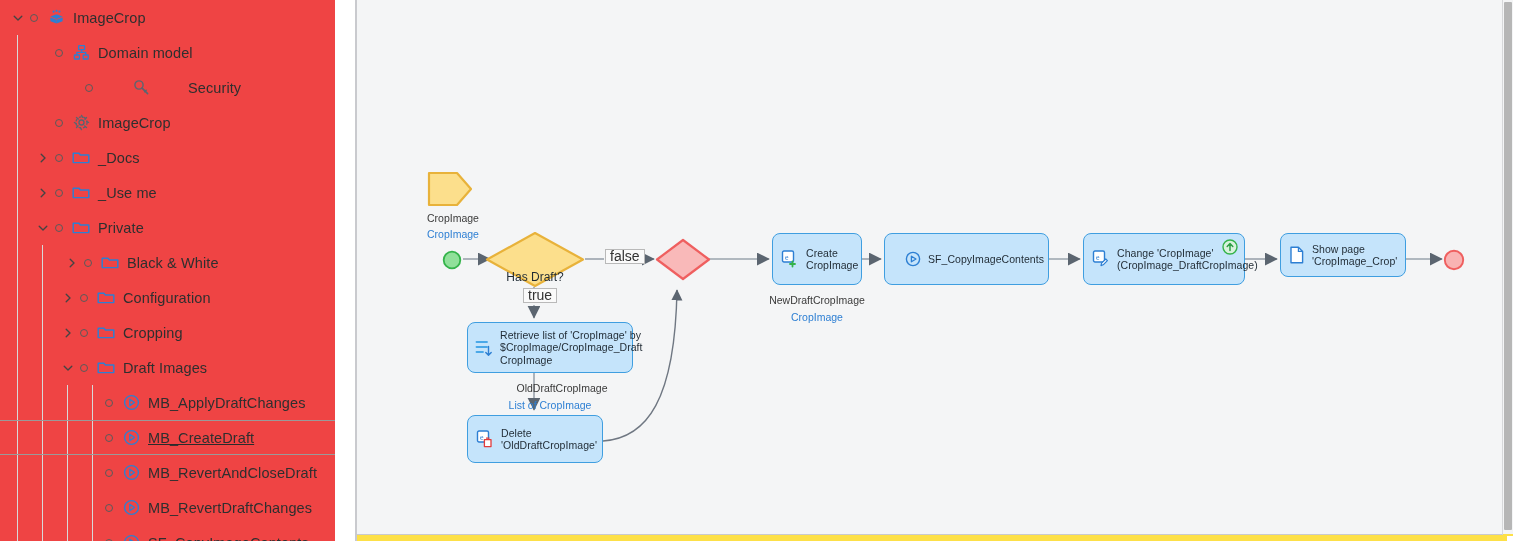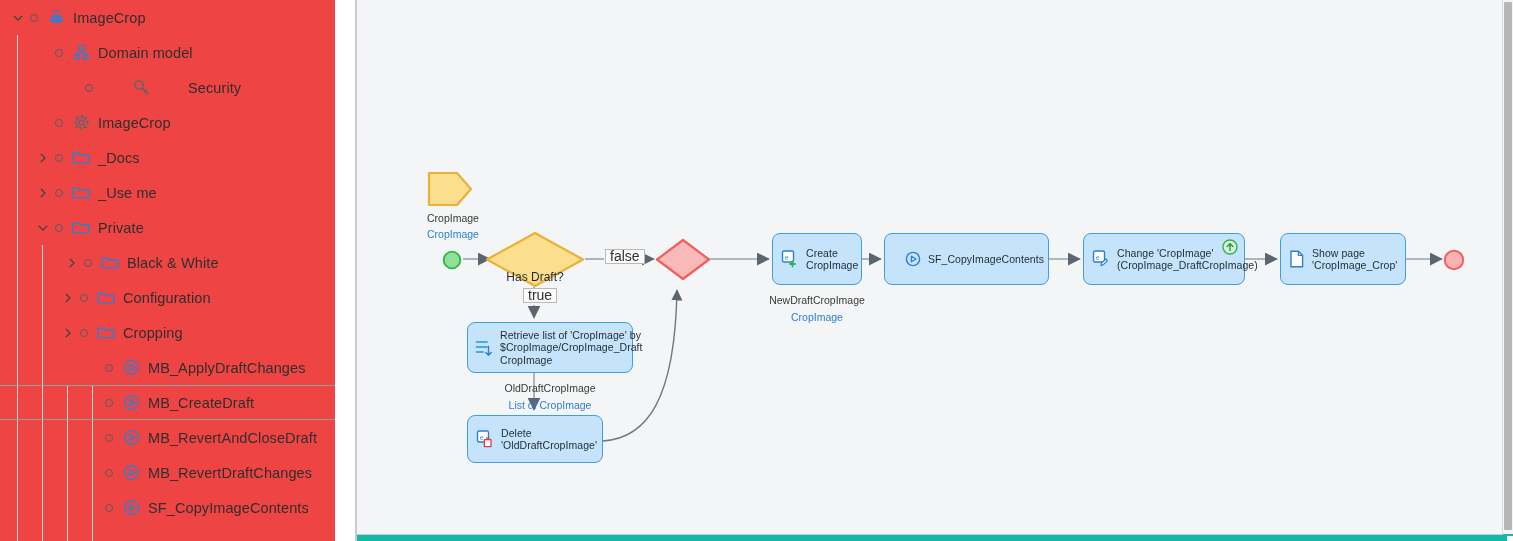--- a/index.html
+++ b/index.html
@@ -31,20 +31,21 @@
     height: 35px;
     display: flex;
     align-items: center;
     white-space: nowrap;
     font-size: 14.5px;
     color: #2b2b2b;
   }
   .tree-row.selected {
     border-top: 1.5px solid #9a9a9a;
     border-bottom: 1.5px solid #9a9a9a;
+    text-decoration: underline;
   }
   .twisty {
     width: 16px; height: 16px;
     display: inline-flex;
     align-items: center; justify-content: center;
     flex: 0 0 16px;
     color: #444;
   }
   .twisty svg { display: block; }
   .bullet {
@@ -89,21 +90,21 @@
     left: 0; width: 20px;
     top: 67px; height: 214px;
     background: #d6d6d6;
   }
 
   
   #canvas-wrap {
     position: relative;
     flex: 1 1 auto;
     height: 541px;
-    background: #14b8a6;
+    background: #fde047;
     border-left: 2px solid #c9cace;
     overflow: hidden;
   }
   #canvas {
     position: absolute;
     left: 0; top: 0; right: 10px; bottom: 6px;
     background: #f4f5f6;
     border-bottom: 1px solid #c9cace;
     border-right: 1px solid #d7d8da;
   }
@@ -344,20 +345,36 @@
           <span class="bullet">
             <i></i>
           </span>
           <span class="nodeicon">
             <svg width="18" height="15" viewBox="0 0 18 15">
               <path d="M1.2,3.2 H7 L8.4,5 H16.8 V12.6 H1.2 z" fill="none" stroke="#2d7fd3" stroke-width="1.45" stroke-linejoin="round"></path>
             </svg>
           </span>
           <span class="label">Cropping</span>
         </div>
+        <div class="tree-row" style="padding-left: 60px;">
+          <span class="twisty">
+            <svg width="12" height="12" viewBox="0 0 12 12">
+              <path d="M2.2,4.2 L6,8 L9.8,4.2" fill="none" stroke="#444" stroke-width="1.35" stroke-linecap="round" stroke-linejoin="round"></path>
+            </svg>
+          </span>
+          <span class="bullet">
+            <i></i>
+          </span>
+          <span class="nodeicon">
+            <svg width="18" height="15" viewBox="0 0 18 15">
+              <path d="M1.2,3.2 H7 L8.4,5 H16.8 V12.6 H1.2 z" fill="none" stroke="#2d7fd3" stroke-width="1.45" stroke-linejoin="round"></path>
+            </svg>
+          </span>
+          <span class="label">Draft Images</span>
+        </div>
         <div class="tree-row" style="padding-left: 85px;">
           <span class="twisty"></span>
           <span class="bullet">
             <i></i>
           </span>
           <span class="nodeicon">
             <svg width="17" height="17" viewBox="0 0 17 17">
               <circle cx="8.5" cy="8.5" r="6.9" fill="none" stroke="#2d7fd3" stroke-width="1.4"></circle>
               <path d="M6.8,5.4 L11.6,8.5 L6.8,11.6 z" fill="none" stroke="#2d7fd3" stroke-width="1.3" stroke-linejoin="round"></path>
             </svg>
@@ -525,21 +542,21 @@
           <span>Change 'CropImage'</span><br><span>(CropImage_DraftCropImage)</span>
         </span>
         <span class="badge-commit" style="right:6px;top:5px;">
           <svg width="16" height="16" viewBox="0 0 16 16">
             <circle cx="8" cy="8" r="7" fill="#d9f2dd" stroke="#34b34a" stroke-width="1.4"></circle>
             <path d="M8,11.5 V4.8 M5.2,7.4 L8,4.5 L10.8,7.4" fill="none" stroke="#2f9e45" stroke-width="1.5" stroke-linecap="round" stroke-linejoin="round"></path>
           </svg>
         </span>
       </div>
 
-      <div class="node" style="left:923px;top:233px;width:126px;height:52px;">
+      <div class="node" style="left:923px;top:233px;width:126px;height:44px;">
         <span class="ic">
           <svg width="16" height="18" viewBox="0 0 16 18">
             <path d="M2,1.2 H9.4 L13.6,5.4 V16.8 H2 z" fill="#ffffff" stroke="#2d7fd3" stroke-width="1.4" stroke-linejoin="round"></path>
             <path d="M9.4,1.2 V5.4 H13.6" fill="none" stroke="#2d7fd3" stroke-width="1.2"></path>
           </svg>
         </span>
         <span class="txt">
           <span>Show page</span><br><span>'CropImage_Crop'</span>
         </span>
       </div>
@@ -556,21 +573,21 @@
             <path d="M1.5,4 H12" stroke="#4aa8e8" stroke-width="1.8" stroke-linecap="round"></path>
             <path d="M1.5,9 H12" stroke="#4aa8e8" stroke-width="1.8" stroke-linecap="round"></path>
             <path d="M1.5,14 H8" stroke="#4aa8e8" stroke-width="1.8" stroke-linecap="round"></path>
             <path d="M13.5,8.5 V17 M10.8,14.4 L13.5,17.2 L16.2,14.4" fill="none" stroke="#2d7fd3" stroke-width="1.4" stroke-linecap="round" stroke-linejoin="round"></path>
           </svg>
         </span>
         <span class="txt">
           <span>Retrieve list of 'CropImage' by</span><br><span>$CropImage/CropImage_Draft</span><br><span>CropImage</span>
         </span>
       </div>
-      <div class="caption" style="left:113px;top:382px;width:160px;">OldDraftCropImage</div>
+      <div class="caption" style="left:125px;top:382px;width:160px;">OldDraftCropImage</div>
       <div class="caption type" style="left:113px;top:399px;width:160px;">List of CropImage</div>
 
       <div class="node" style="left:110px;top:415px;width:136px;height:48px;">
         <span class="ic">
           <svg width="18" height="18" viewBox="0 0 18 18">
             <rect x="1.5" y="1" width="11" height="11" rx="1.5" fill="#ffffff" stroke="#2d7fd3" stroke-width="1.4"></rect>
             <text x="4" y="9.6" font-size="8" font-family="Liberation Serif, serif" fill="#2d7fd3">e</text>
             <path d="M8.4,9.6 H15 V16.6 H8.4 z M10,8.2 H13.4" fill="#ffffff" stroke="#e23b3b" stroke-width="1.3" stroke-linejoin="round"></path>
           </svg>
         </span>

